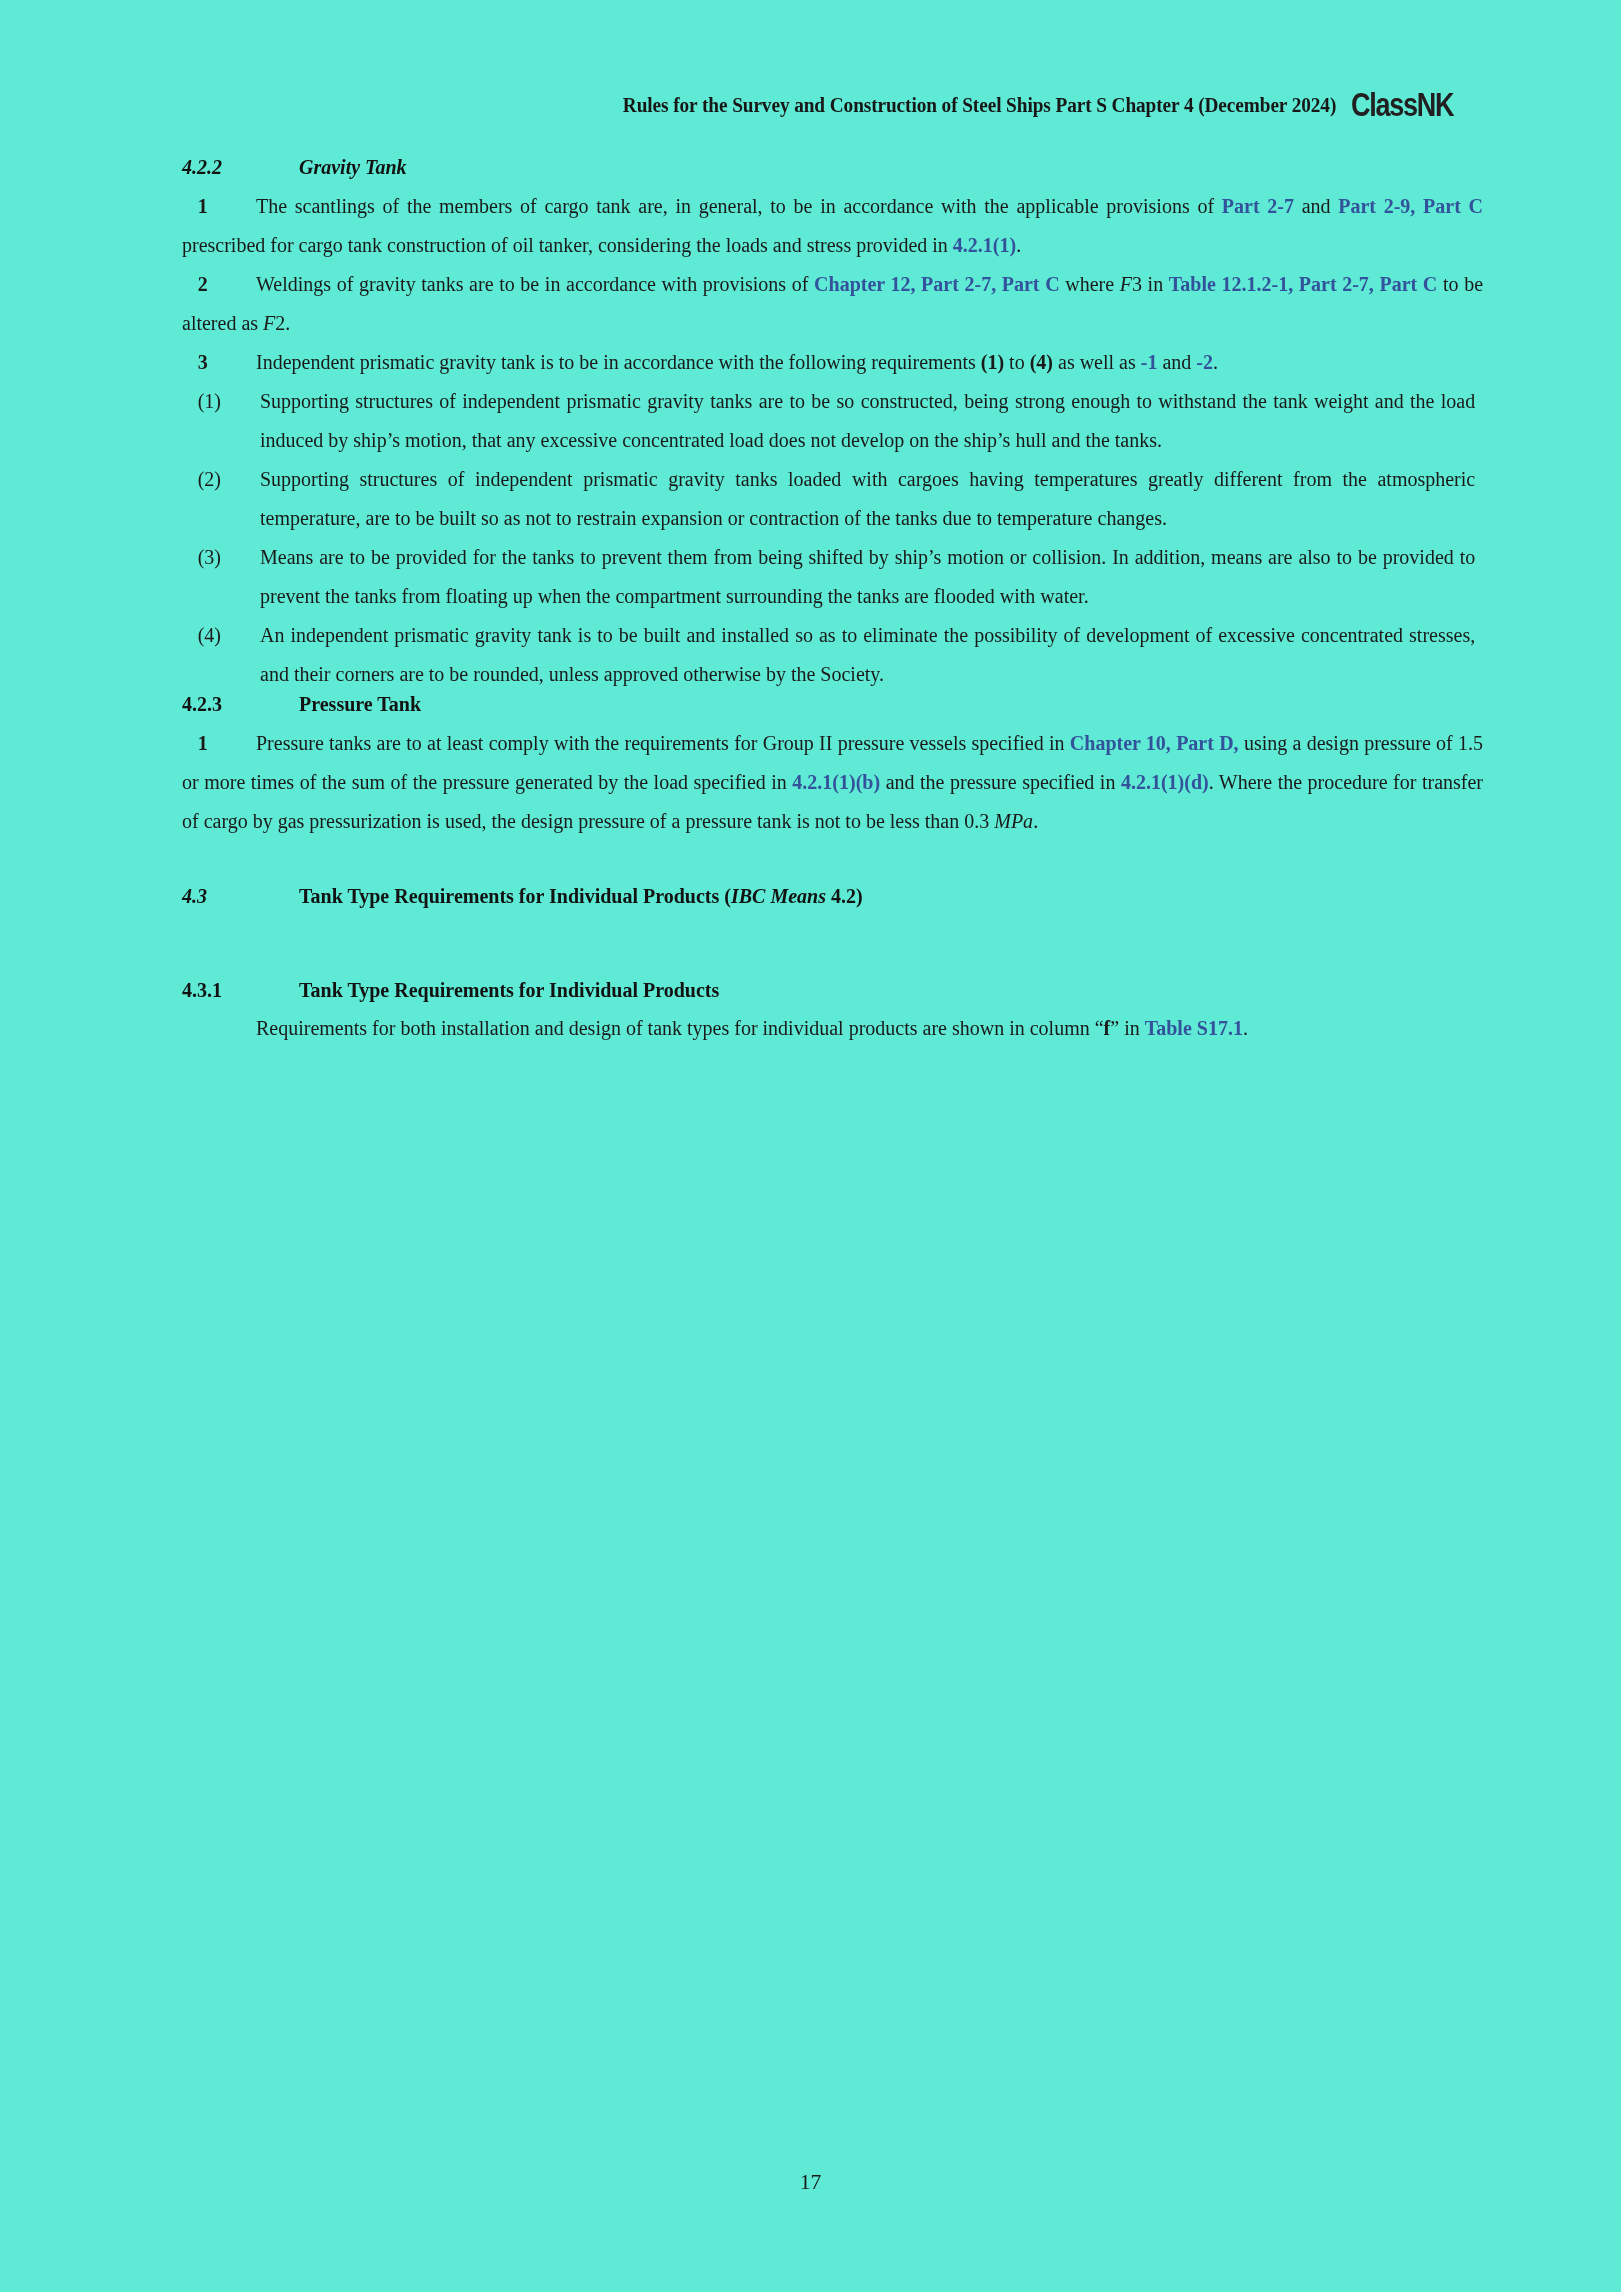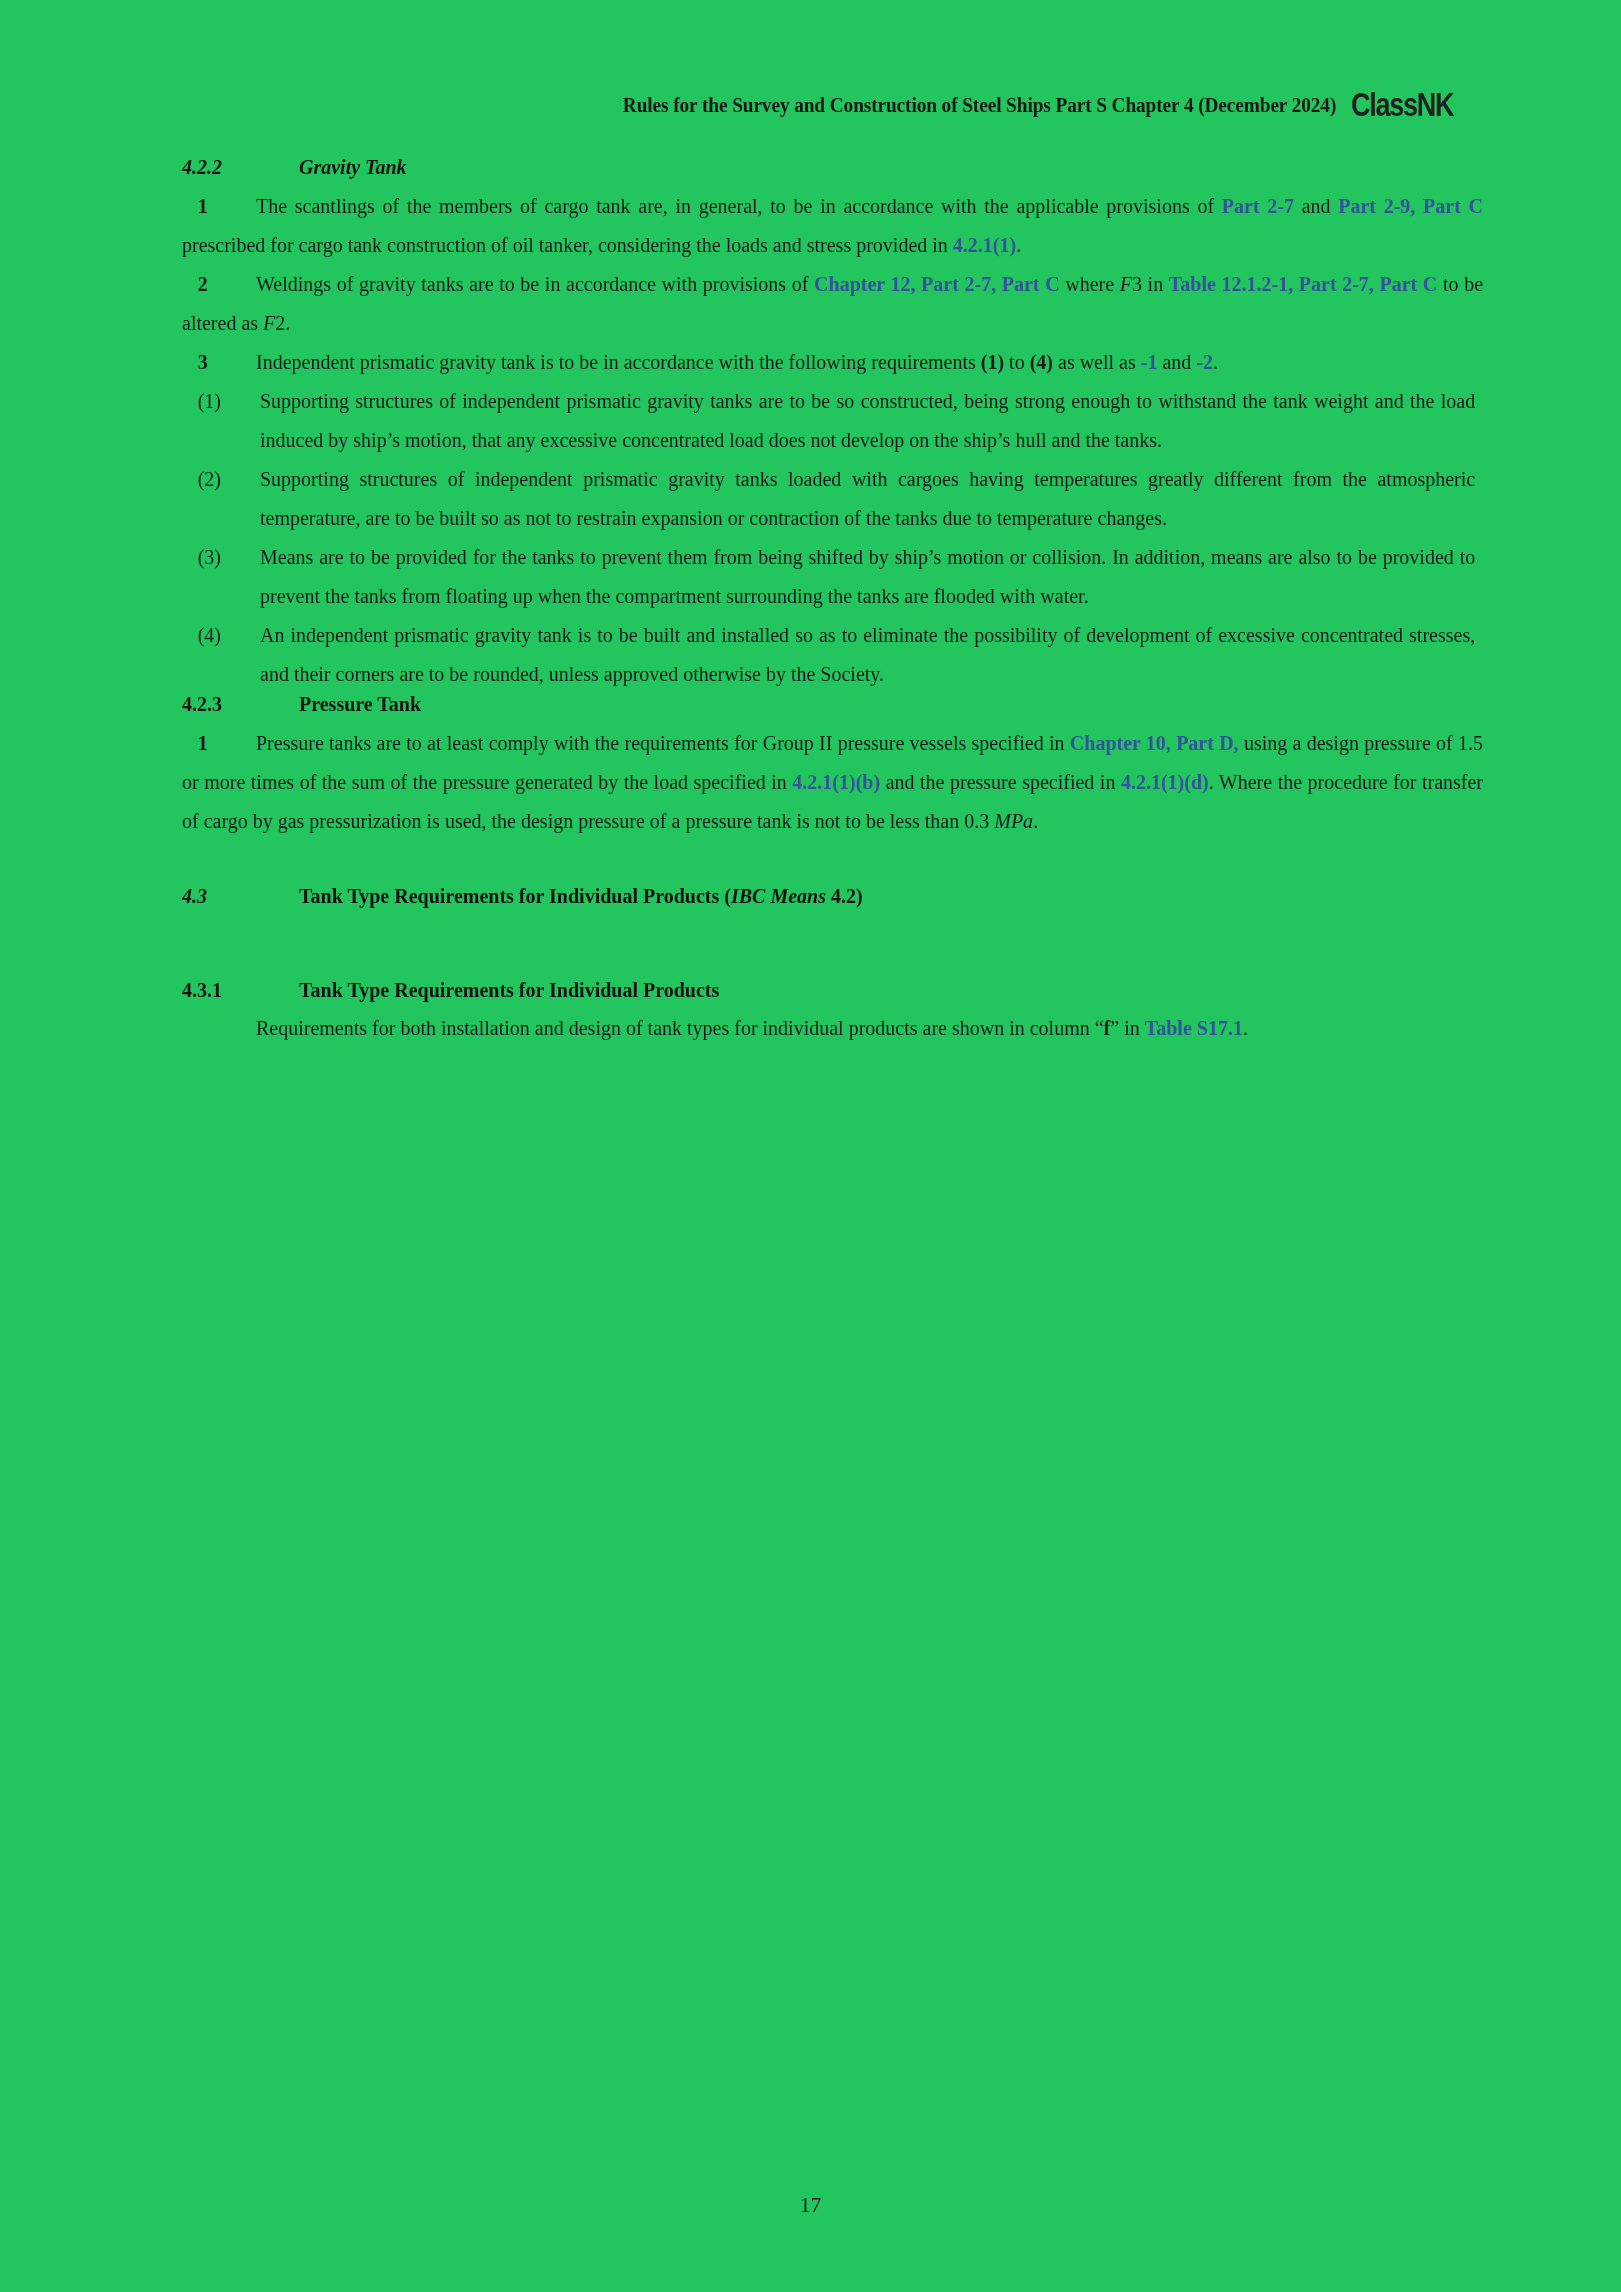--- a/index.html
+++ b/index.html
@@ -8,21 +8,21 @@
     background: #ffffff;
   }
   body {
     font-family: "Liberation Serif", "DejaVu Serif", serif;
     color: #1a1a1a;
   }
   .page {
     position: relative;
     width: 1621px;
     height: 2293px;
-    background: #22c55e;
+    background: #5eead4;
     box-sizing: border-box;
     overflow: hidden;
   }
 
   
   .header {
     position: absolute;
     left: 0;
     right: 0;
     top: 84px;
@@ -138,21 +138,20 @@
   
   .footer {
     position: absolute;
     left: 0;
     right: 0;
     top: 2172px;
     text-align: center;
     font-size: 21.6px;
     color: #1a1a1a;
     line-height: 1;
-    margin-top: 23px;
   }
 </style>
 </head>
 <body>
 
 <div class="page">
 
   <div class="header">
     <span class="header-title">Rules for the Survey and Construction of Steel Ships Part S Chapter 4 (December 2024)</span>
     <span class="logo">ClassNK</span>

